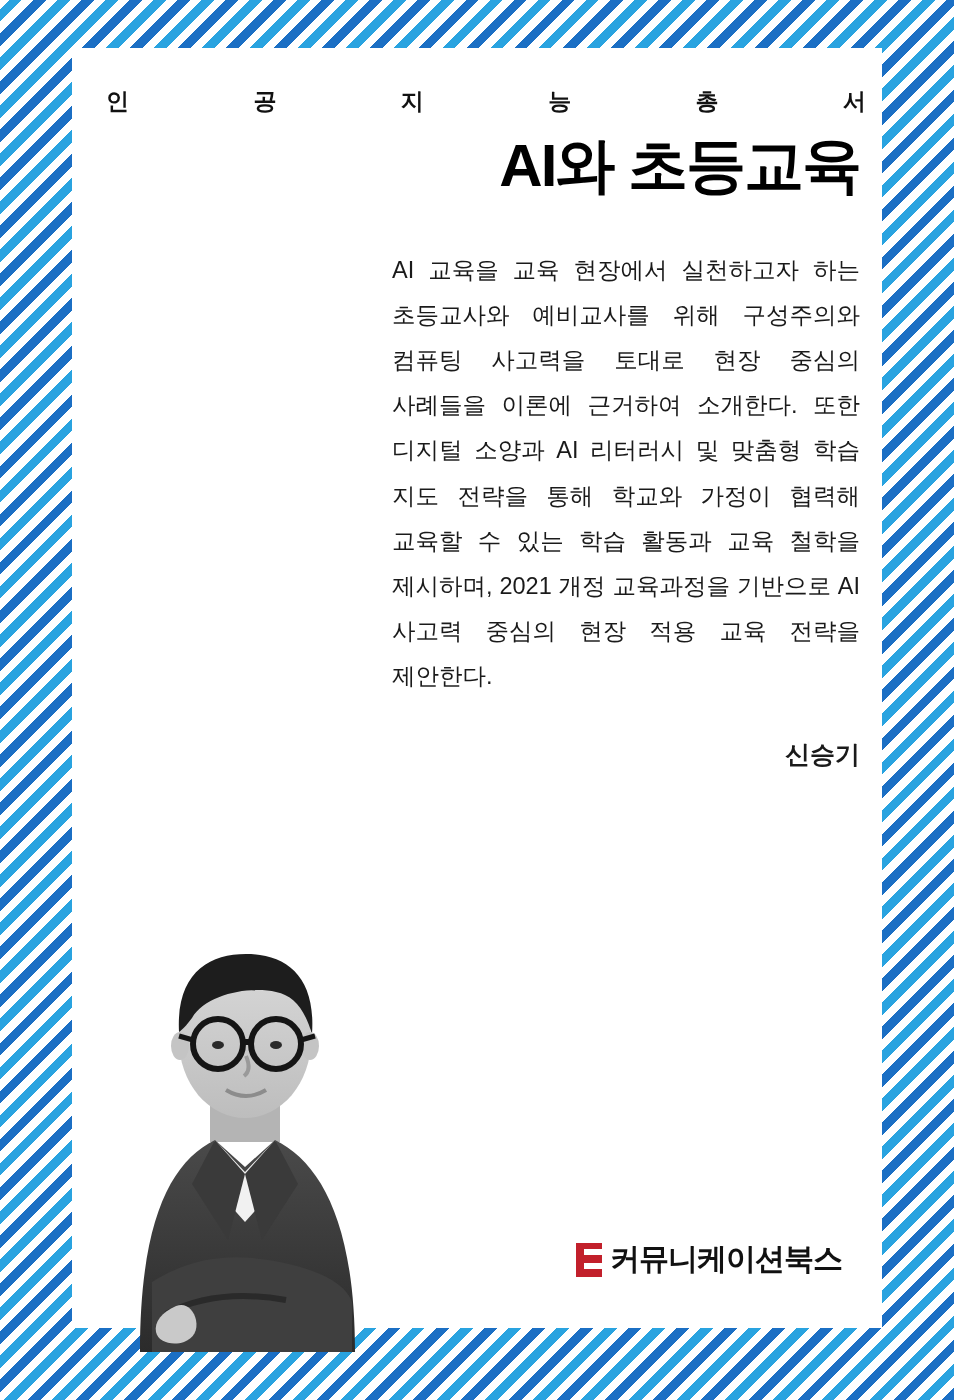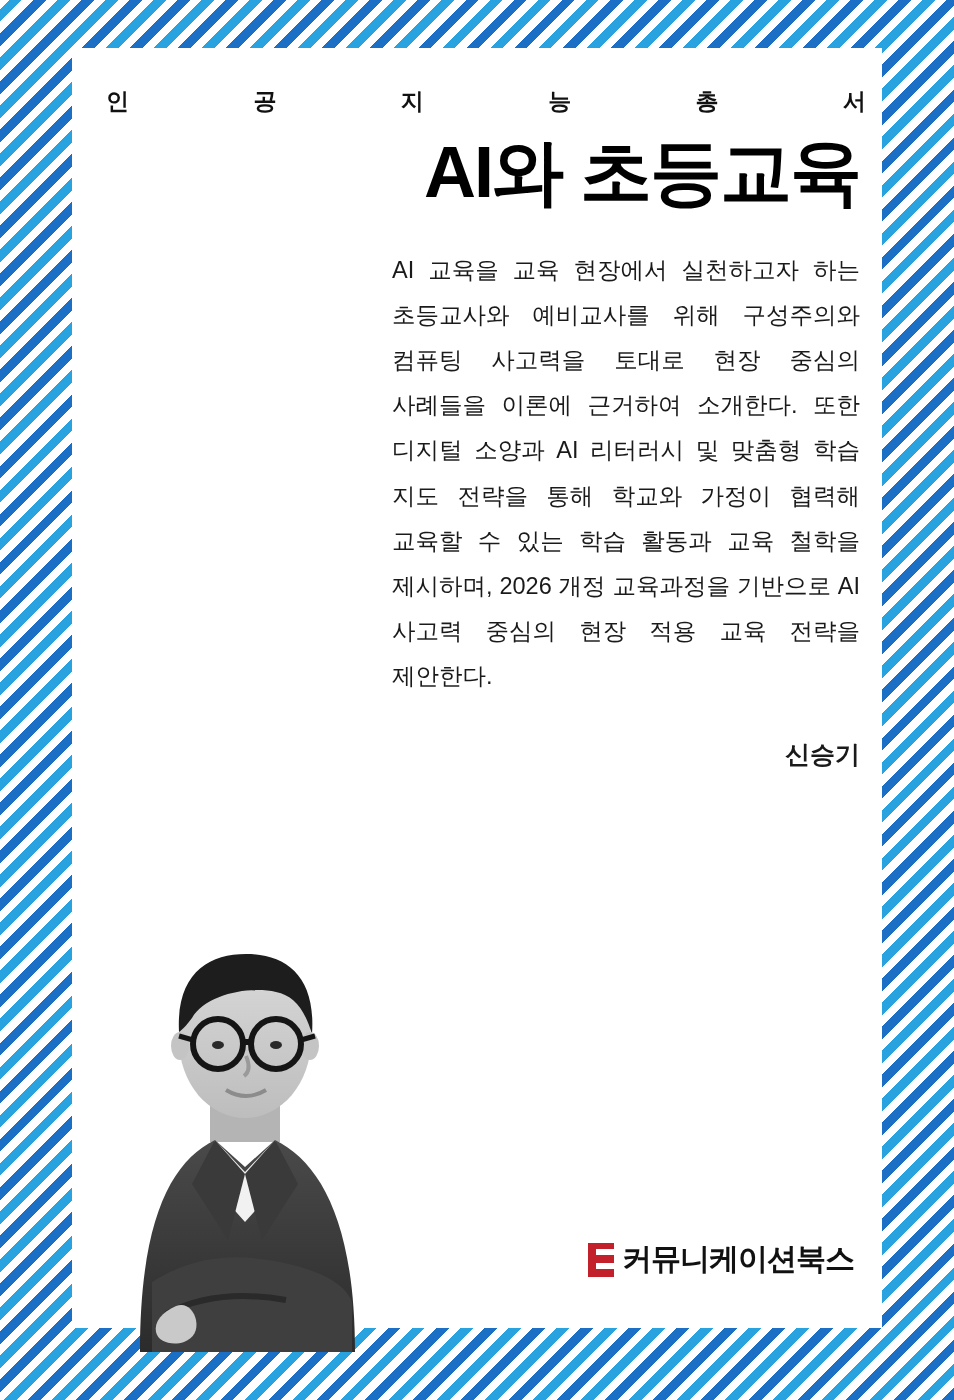--- a/index.html
+++ b/index.html
@@ -62,21 +62,21 @@
     letter-spacing: 0;
   }
   .series-line span {
     display: inline-block;
   }
 
   .title {
     position: absolute;
     right: 22px;
     top: 88px;
-    font-size: 72px;
+    font-size: 60px;
     font-weight: 900;
     color: #000000;
     letter-spacing: -2px;
     line-height: 1.0;
     white-space: nowrap;
   }
 
   .blurb {
     position: absolute;
     left: 320px;
@@ -105,21 +105,21 @@
     left: 8px;
     bottom: -24px;
     width: 330px;
     height: 430px;
   }
   .photo svg { display: block; width: 100%; height: 100%; }
 
   
   .publisher {
     position: absolute;
-    right: 28px;
+    right: 40px;
     bottom: 48px;
     display: flex;
     align-items: center;
     gap: 8px;
   }
   .publisher .mark {
     position: relative;
     width: 26px;
     height: 34px;
     background: #c2202b;
@@ -163,21 +163,21 @@
       <span>인</span>
       <span>공</span>
       <span>지</span>
       <span>능</span>
       <span>총</span>
       <span>서</span>
     </div>
 
     <div class="title">AI와 초등교육</div>
 
-    <div class="blurb">AI 교육을 교육 현장에서 실천하고자 하는 초등교사와 예비교사를 위해 구성주의와 컴퓨팅 사고력을 토대로 현장 중심의 사례들을 이론에 근거하여 소개한다. 또한 디지털 소양과 AI 리터러시 및 맞춤형 학습 지도 전략을 통해 학교와 가정이 협력해 교육할 수 있는 학습 활동과 교육 철학을 제시하며, 2026 개정 교육과정을 기반으로 AI 사고력 중심의 현장 적용 교육 전략을 제안한다.</div>
+    <div class="blurb">AI 교육을 교육 현장에서 실천하고자 하는 초등교사와 예비교사를 위해 구성주의와 컴퓨팅 사고력을 토대로 현장 중심의 사례들을 이론에 근거하여 소개한다. 또한 디지털 소양과 AI 리터러시 및 맞춤형 학습 지도 전략을 통해 학교와 가정이 협력해 교육할 수 있는 학습 활동과 교육 철학을 제시하며, 2021 개정 교육과정을 기반으로 AI 사고력 중심의 현장 적용 교육 전략을 제안한다.</div>
 
     <div class="author">신승기</div>
 
     <div class="photo">
       <svg viewBox="0 0 330 430" xmlns="http://www.w3.org/2000/svg" aria-hidden="true">
         <defs>
           <linearGradient id="suit" x1="0" y1="0" x2="0" y2="1">
             <stop offset="0%" stop-color="#4a4a4a"></stop>
             <stop offset="100%" stop-color="#2b2b2b"></stop>
           </linearGradient>

